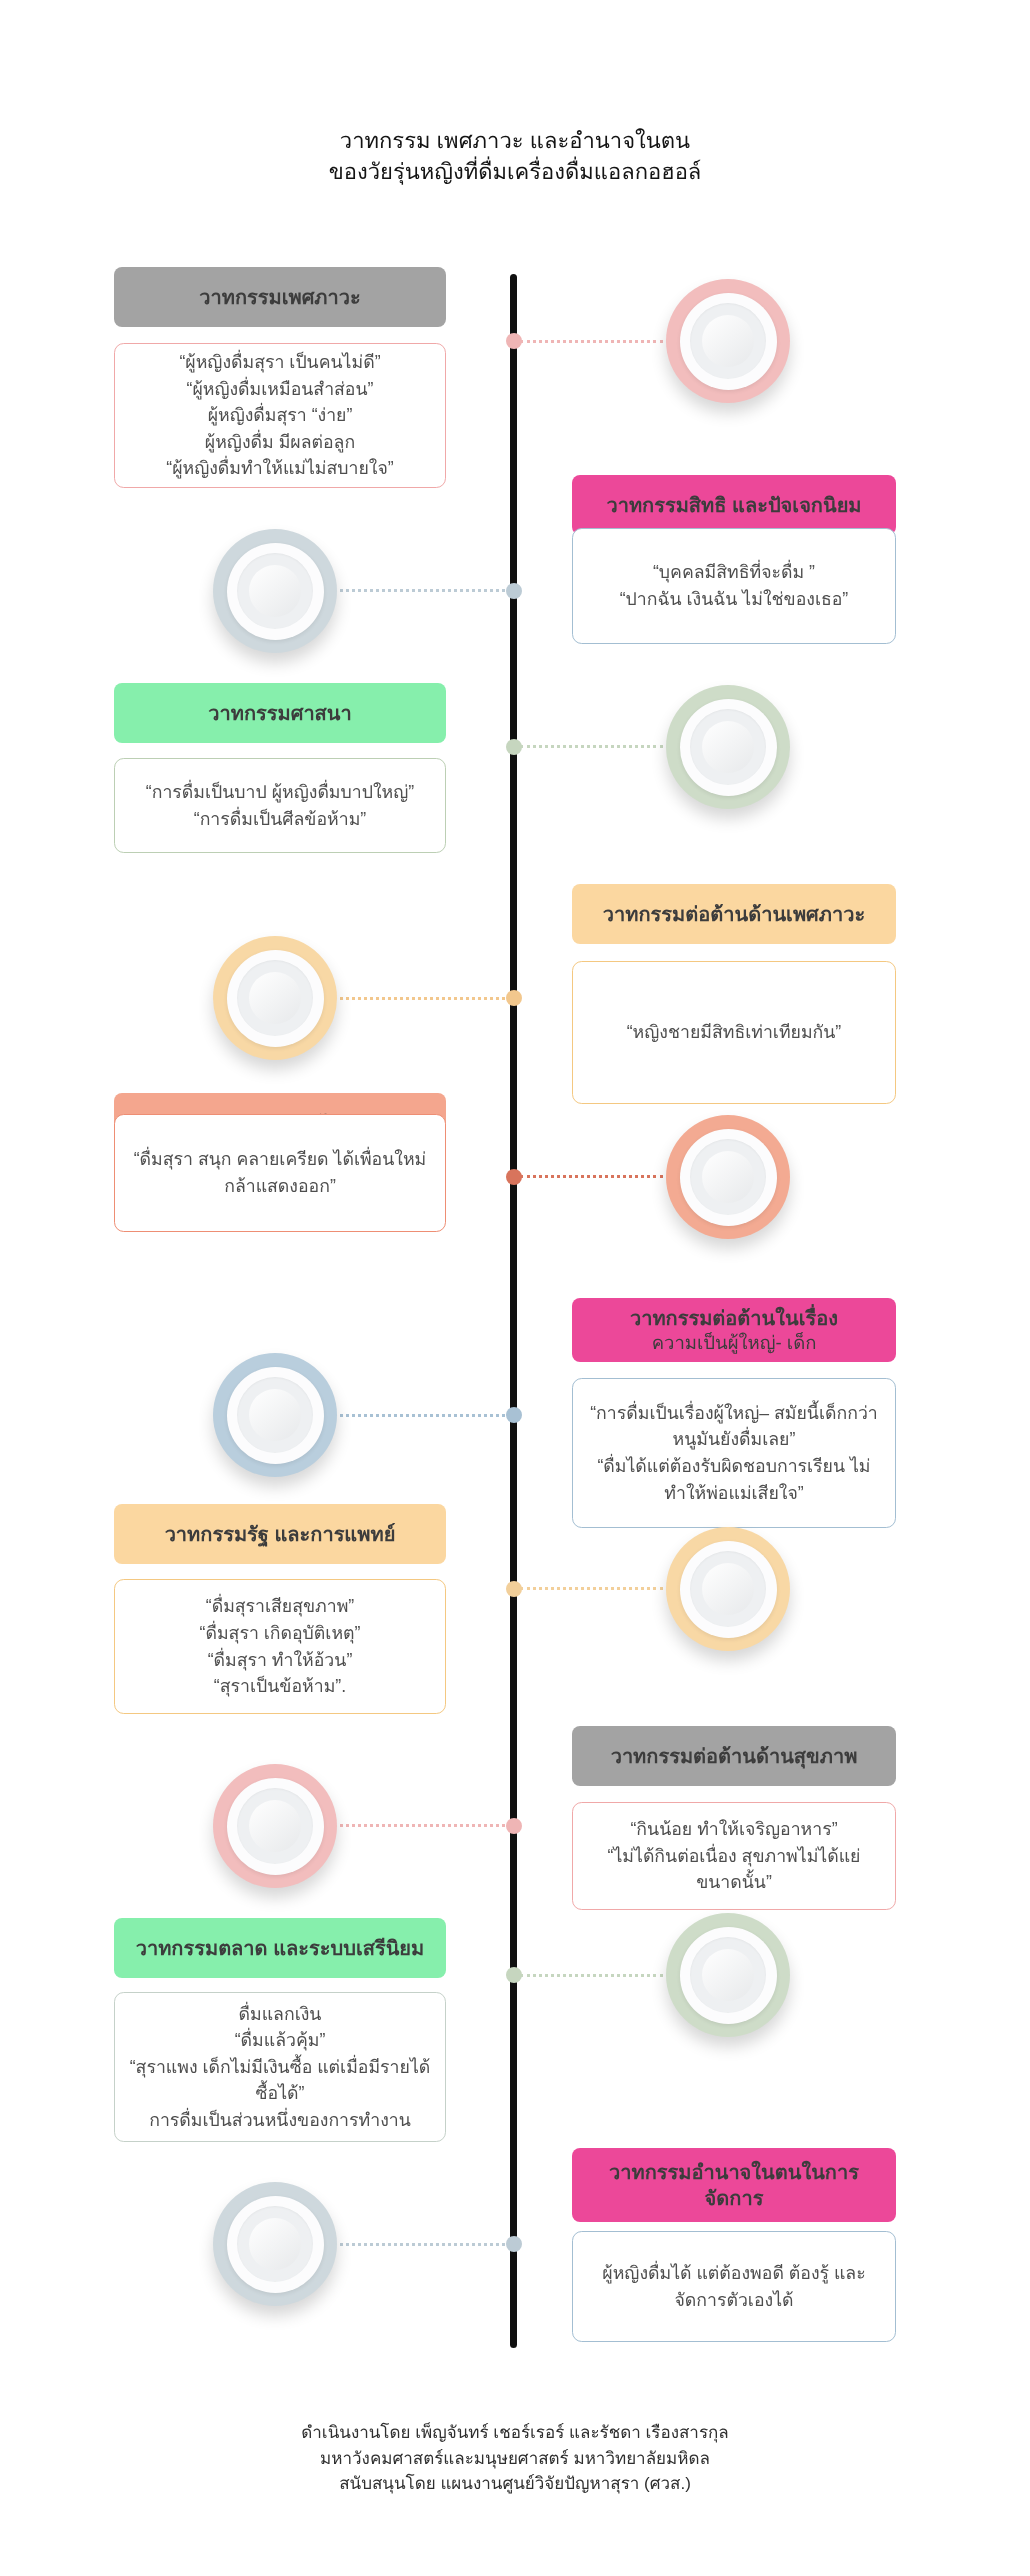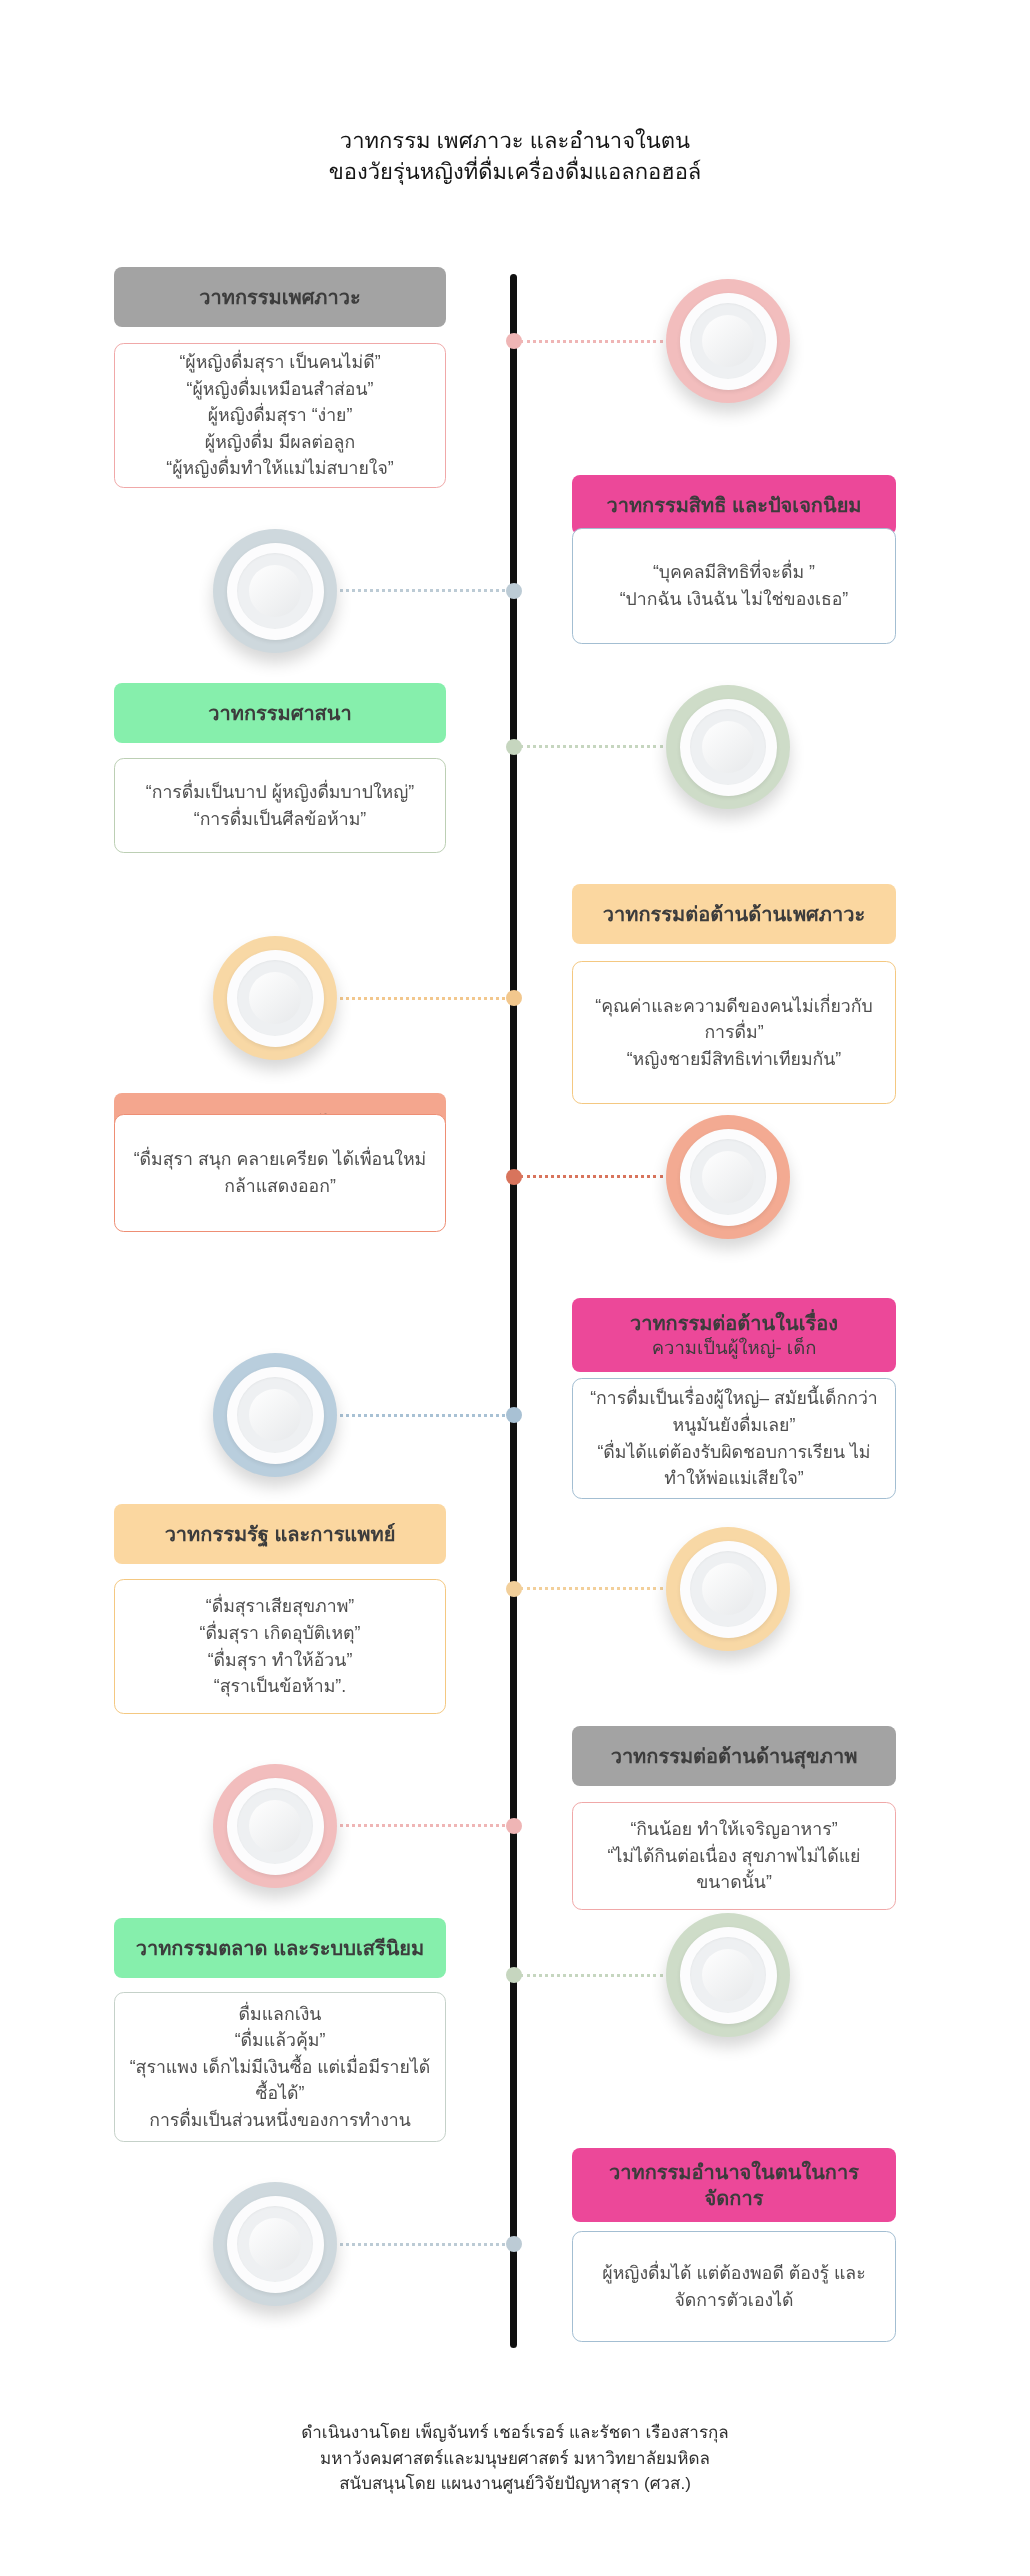--- a/index.html
+++ b/index.html
@@ -84,21 +84,20 @@
       <div class="p2">
         <div class="p3"></div>
       </div>
     </div>
 </div>
 
 <div class="hdr right c-peach" style="top:884px;height:60px">
   <span>วาทกรรมต่อต้านด้านเพศภาวะ</span>
 </div>
 <div class="quote right b-peach" style="top:961px;height:143px">
-  <div>“คุณค่าและความดีของคนไม่เกี่ยวกับการดื่ม”</div>
   <div>“หญิงชายมีสิทธิเท่าเทียมกัน”</div>
 </div>
 <div class="conn" style="left:340px;top:997px;width:171px;border-color:#f2c78d"></div>
 <div class="dot" style="left:506px;top:990px;background:#f2c78d"></div>
 <div class="plate" style="left:275px;top:998px;background:#f8d8a5">
   <div class="p1">
       <div class="p2">
         <div class="p3"></div>
       </div>
     </div>
@@ -113,25 +112,25 @@
 <div class="conn" style="left:520px;top:1175px;width:143px;border-color:#d8745c"></div>
 <div class="dot" style="left:506px;top:1169px;background:#d8745c"></div>
 <div class="plate" style="left:728px;top:1177px;background:#f3aa92">
   <div class="p1">
       <div class="p2">
         <div class="p3"></div>
       </div>
     </div>
 </div>
 
-<div class="hdr right c-blue" style="top:1298px;height:74px">
+<div class="hdr right c-blue" style="top:1298px;height:64px">
   <span>วาทกรรมต่อต้านในเรื่อง</span>
   <span class="sub">ความเป็นผู้ใหญ่- เด็ก</span>
 </div>
-<div class="quote right b-blue" style="top:1378px;height:121px">
+<div class="quote right b-blue" style="top:1378px;height:150px">
   <div>“การดื่มเป็นเรื่องผู้ใหญ่– สมัยนี้เด็กกว่าหนูมันยังดื่มเลย”</div>
   <div>“ดื่มได้แต่ต้องรับผิดชอบการเรียน ไม่ทำให้พ่อแม่เสียใจ”</div>
 </div>
 <div class="conn" style="left:340px;top:1414px;width:171px;border-color:#a8c1d4"></div>
 <div class="dot" style="left:506px;top:1407px;background:#a8c1d4"></div>
 <div class="plate" style="left:275px;top:1415px;background:#b9cedd">
   <div class="p1">
       <div class="p2">
         <div class="p3"></div>
       </div>

